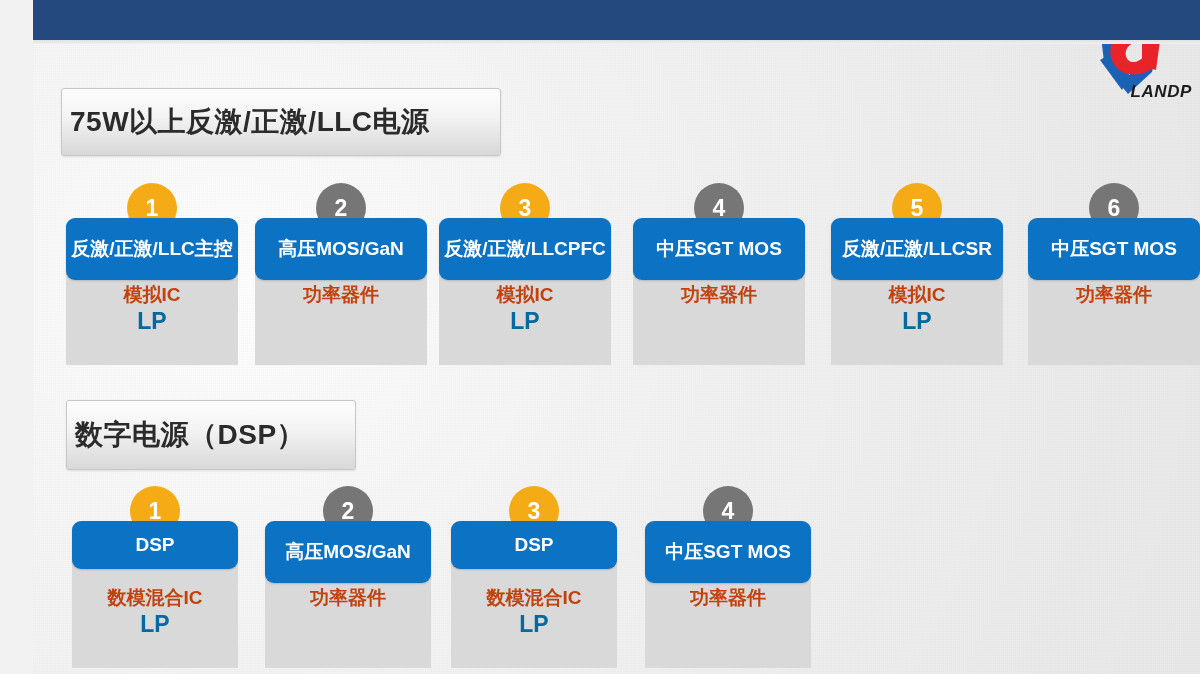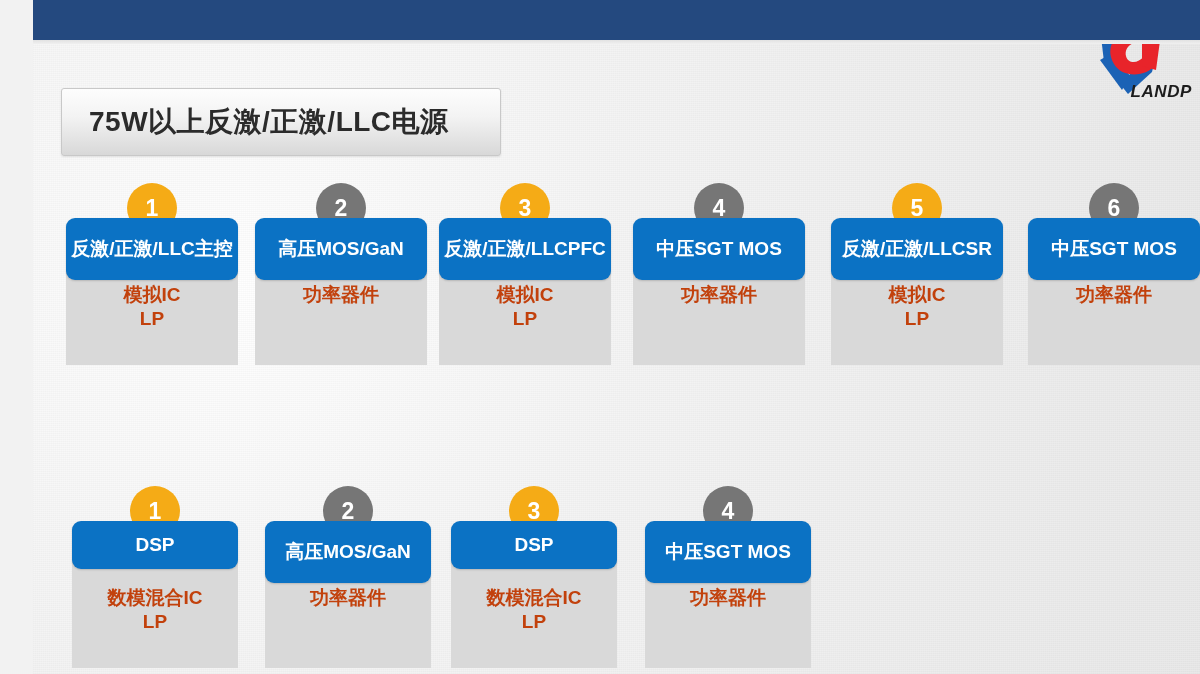--- a/index.html
+++ b/index.html
@@ -130,21 +130,21 @@
 
   
   .plaque {
     position: absolute;
     background: linear-gradient(180deg, #fdfdfd 0%, #f3f3f3 42%, #d8d8d8 100%);
     border: 1px solid #c8c8c8;
     border-radius: 3px;
     box-shadow: 0 1px 2px rgba(0,0,0,.10);
     display: flex;
     align-items: center;
-    padding-left: 27px;
+    padding-left: 8px;
     box-sizing: border-box;
     z-index: 3;
   }
   .plaque .plaque-label {
     font-size: 28px;
     font-weight: bold;
     color: #2b2b2b;
     letter-spacing: .5px;
   }
 
@@ -204,23 +204,23 @@
     padding-top: 32px;
     z-index: 2;
   }
   .card-body .body-main {
     font-size: 19px;
     font-weight: bold;
     color: #c2410c;
     line-height: 1.28;
   }
   .card-body .body-tag {
-    font-size: 19px;
-    font-weight: bold;
-    color: #c2410c;
+    font-size: 23px;
+    font-weight: bold;
+    color: #0369a1;
     line-height: 1.22;
   }
 </style>
 </head>
 <body>
 
 <div id="slide">
 
   <div class="header"></div>
   <div class="header-underline"></div>
@@ -334,20 +334,23 @@
     <div class="card-body" style="height:114px;">
       <div class="body-main">功率器件</div>
       <div class="body-tag"></div>
     </div>
     <div class="card-head h2">
       <span>中压</span>
       <span>SGT MOS</span>
     </div>
   </div>
 
+  <div class="plaque" style="left:33px; top:400px; width:290px; height:70px;">
+    <span class="plaque-label">数字电源（DSP）</span>
+  </div>
 
   <div class="card" style="left:39px; top:486px; width:166px; height:182px;">
     <div class="card-badge orange">
         <span>1</span>
       </div>
     <div class="card-body" style="height:114px;">
       <div class="body-main">数模混合IC</div>
       <div class="body-tag">LP</div>
     </div>
     <div class="card-head h1">

